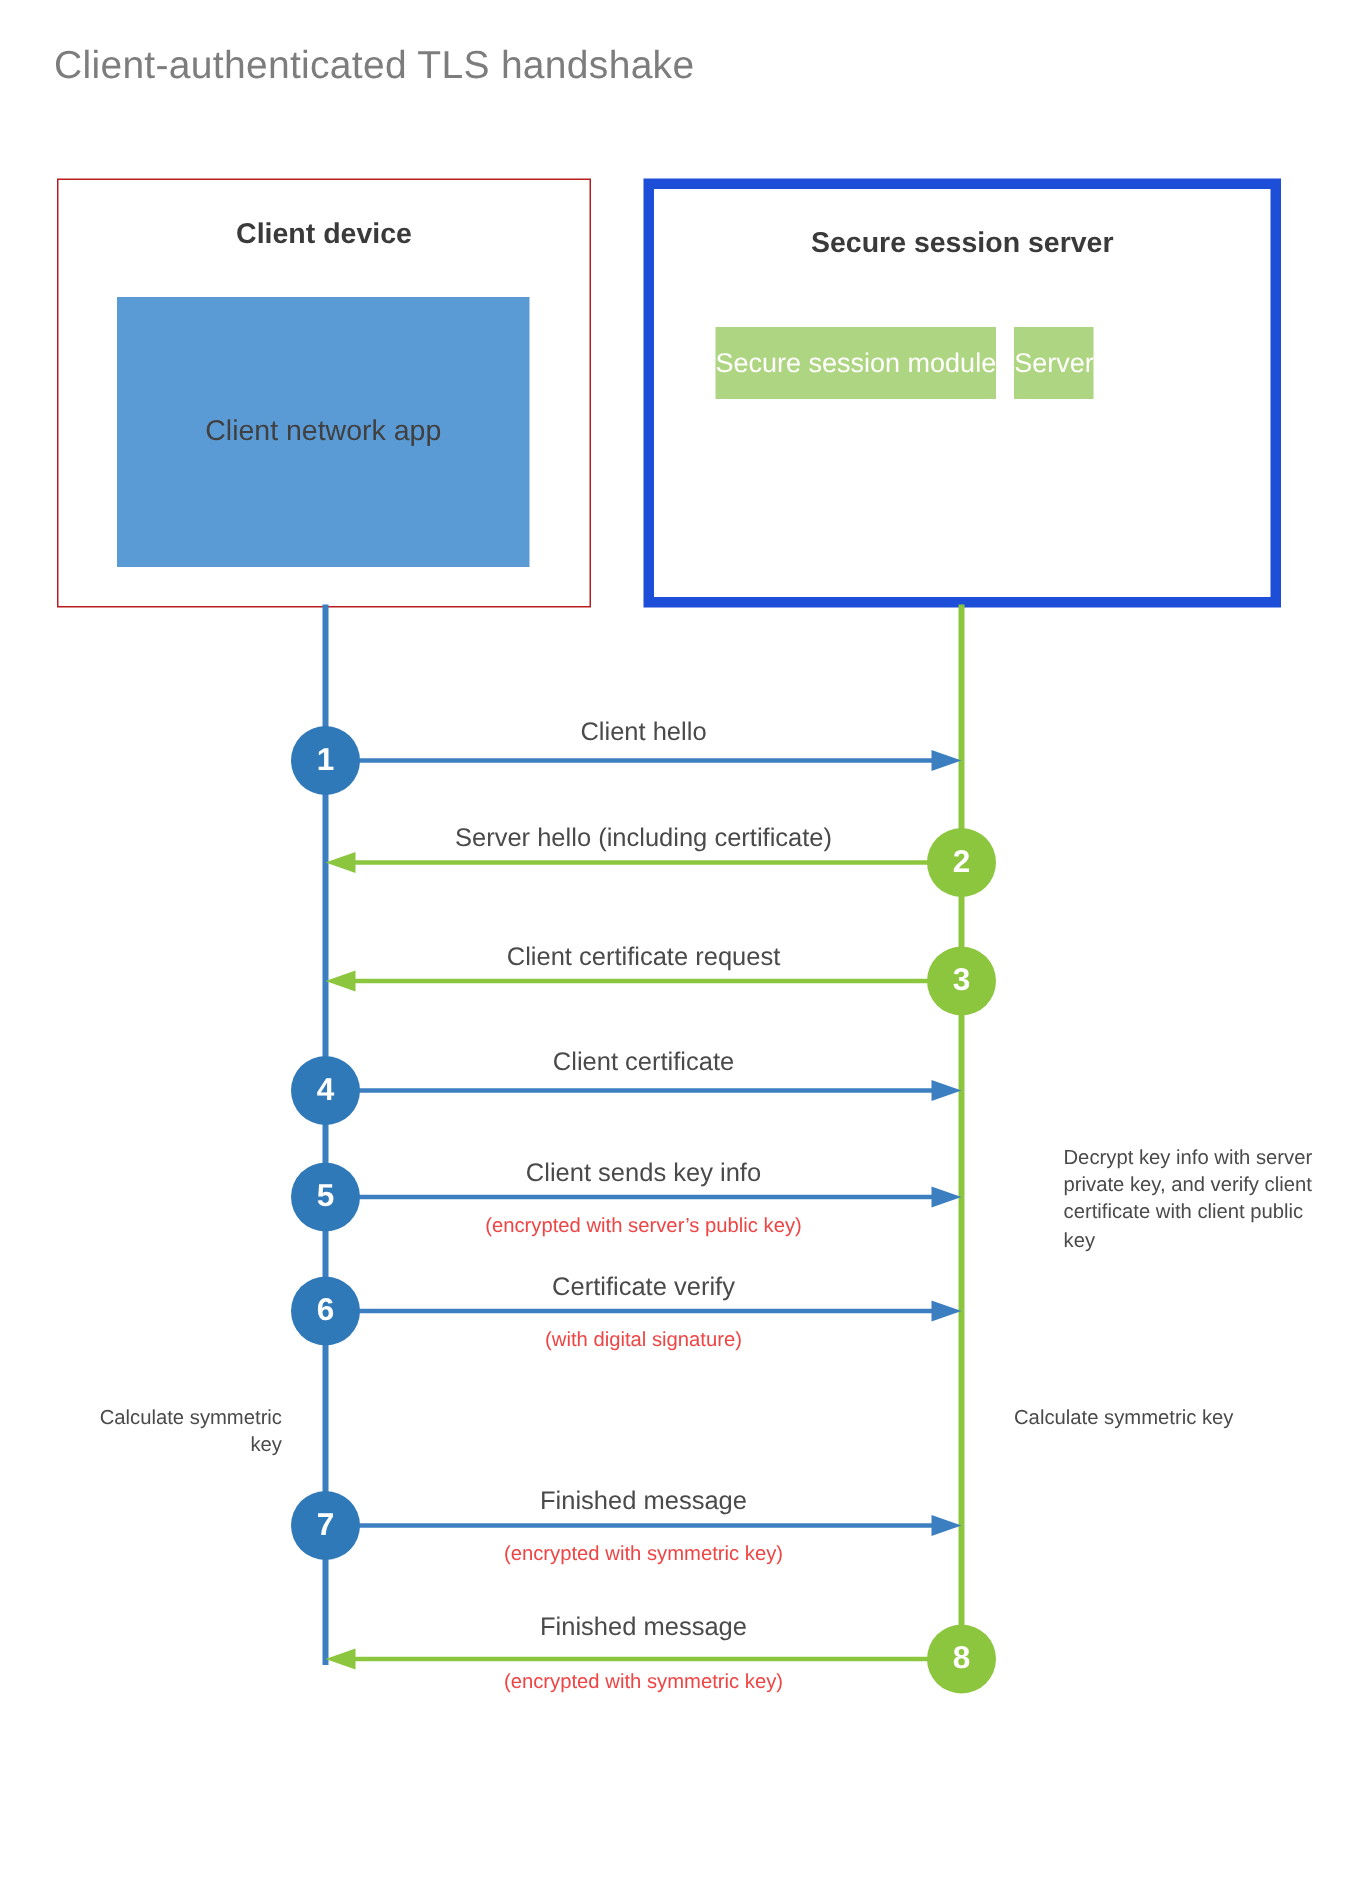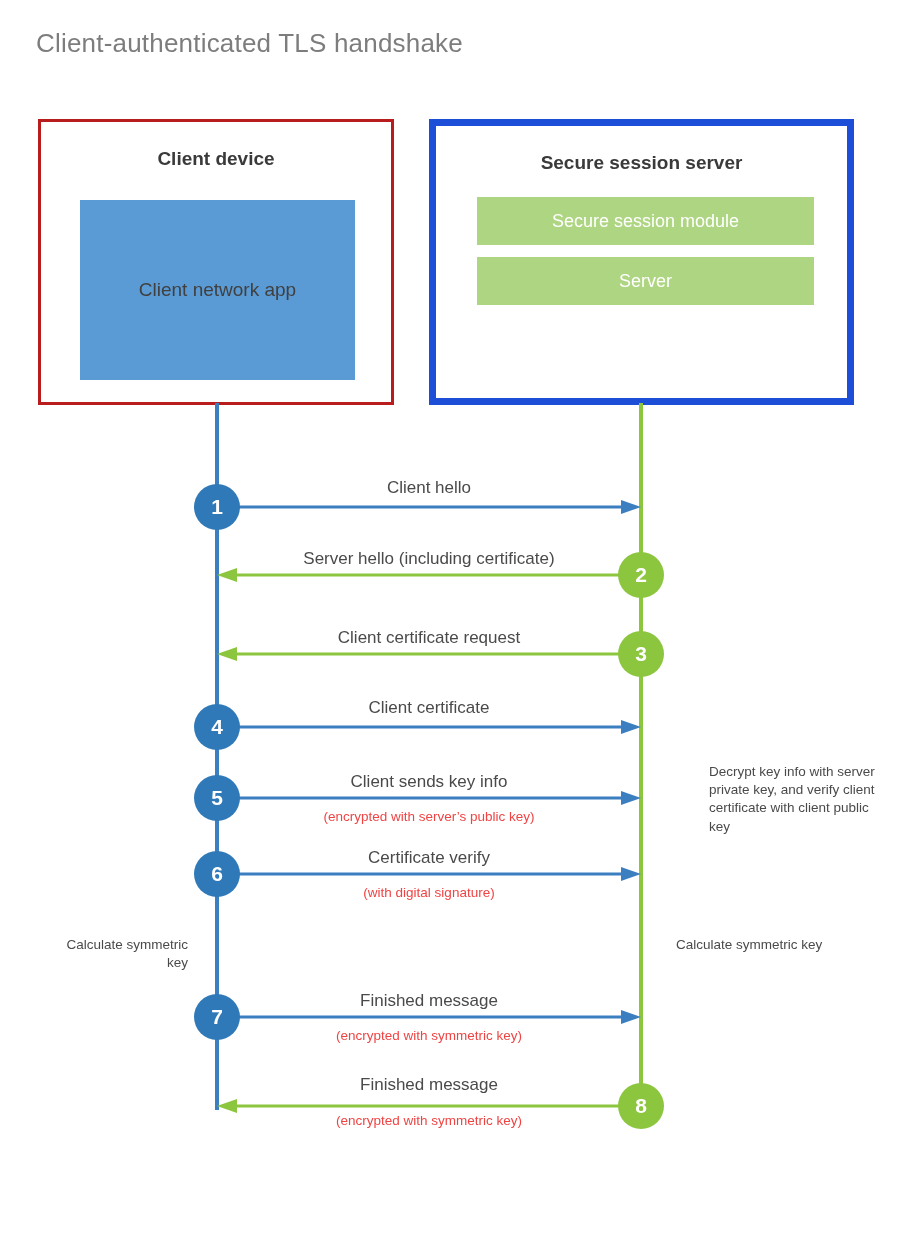--- a/index.html
+++ b/index.html
@@ -31,21 +31,21 @@
   .party-box {
     position: absolute;
     background: #ffffff;
     box-sizing: border-box;
   }
   #client-box {
     left: 38px;
     top: 119px;
     width: 356px;
     height: 286px;
-    border: 3px solid #b91c1c;
+    border: 1px solid #b91c1c;
   }
   #server-box {
     left: 429px;
     top: 119px;
     width: 425px;
     height: 286px;
     border: 7px solid #1d4ed8;
   }
   .party-title {
     position: absolute;
@@ -71,24 +71,24 @@
     display: flex;
     align-items: center;
     justify-content: center;
     text-align: center;
     line-height: 1.35;
   }
 
   #server-modules {
     position: absolute;
     left: 41px;
-    top: 71px;
+    top: 92px;
     width: 337px;
     display: flex;
-    flex-direction: column;
+    flex-direction: row;
     gap: 12px;
   }
   .server-bar {
     height: 48px;
     background: #aed581;
     color: #ffffff;
     font-size: 18px;
     font-weight: 300;
     display: flex;
     align-items: center;

